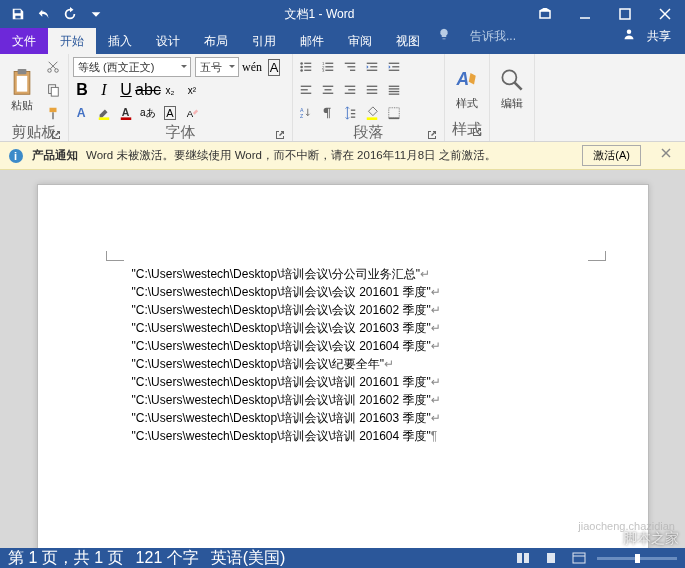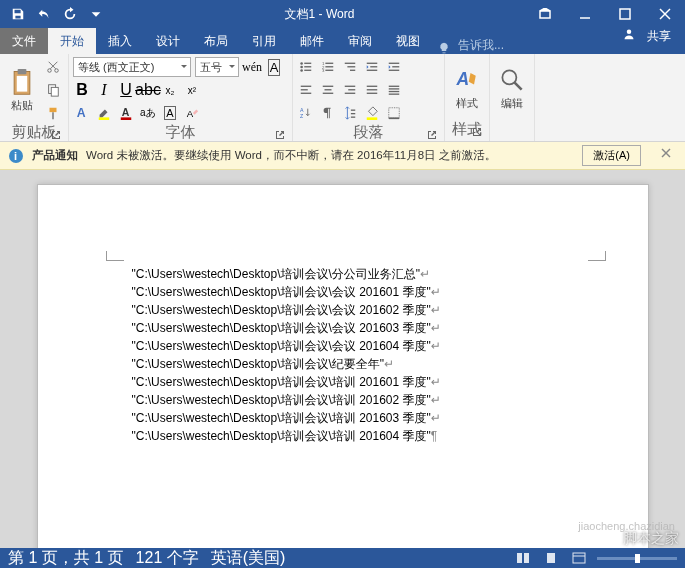--- a/index.html
+++ b/index.html
@@ -7,23 +7,23 @@
 .titlebar { height: 28px; background: #2b579a; display: flex; align-items: center; color: #fff; font-size: 12px; }
 .qat { display: flex; align-items: center; gap: 2px; padding: 0 6px; }
 .qat-btn { width: 24px; height: 22px; display: flex; align-items: center; justify-content: center; cursor: pointer; }
 .qat-btn svg { width: 14px; height: 14px; fill: #fff; }
 .title-text { flex: 1; text-align: center; }
 .win-controls { display: flex; }
 .win-btn { width: 40px; height: 28px; display: flex; align-items: center; justify-content: center; cursor: pointer; }
 .win-btn svg { width: 12px; height: 12px; stroke: #fff; fill: none; stroke-width: 1.5; }
 .ribbon-tabs { height: 26px; background: #2b579a; display: flex; align-items: stretch; color: #fff; font-size: 12px; }
 .tab { padding: 0 12px; display: flex; align-items: center; cursor: pointer; }
-.tab.file { background: #737373; }
+.tab.file { background: #6d28d9; }
 .tab.active { background: #f3f3f3; color: #2b579a; }
-.tell-me { display: flex; align-items: flex-end; gap: 8px; margin-left: 6px; color: #b8cce4; }
+.tell-me { display: flex; align-items: flex-start; gap: 20px; margin-left: 6px; color: #b8cce4; }
 .tell-me svg { width: 12px; height: 12px; fill: #b8cce4; }
 .share { margin-left: auto; padding: 0 14px; display: flex; gap: 12px; }
 .share svg { width: 12px; height: 12px; fill: #fff; }
 .ribbon { height: 88px; background: #f3f3f3; border-bottom: 1px solid #d4d4d4; display: flex; }
 .group { border-right: 1px solid #e1e1e1; padding: 2px 4px 4px; display: flex; flex-direction: column; }
 .group-body { flex: 1; display: flex; gap: 2px; }
 .group-label { text-align: center; font-size: 15px; color: #666; height: 16px; display: flex; align-items: center; justify-content: center; position: relative; }
 .launcher { position: absolute; right: 2px; width: 12px; height: 12px; cursor: pointer; }
 .launcher svg { width: 10px; height: 10px; fill: #666; }
 .vstack { display: flex; flex-direction: column; gap: 1px; }

